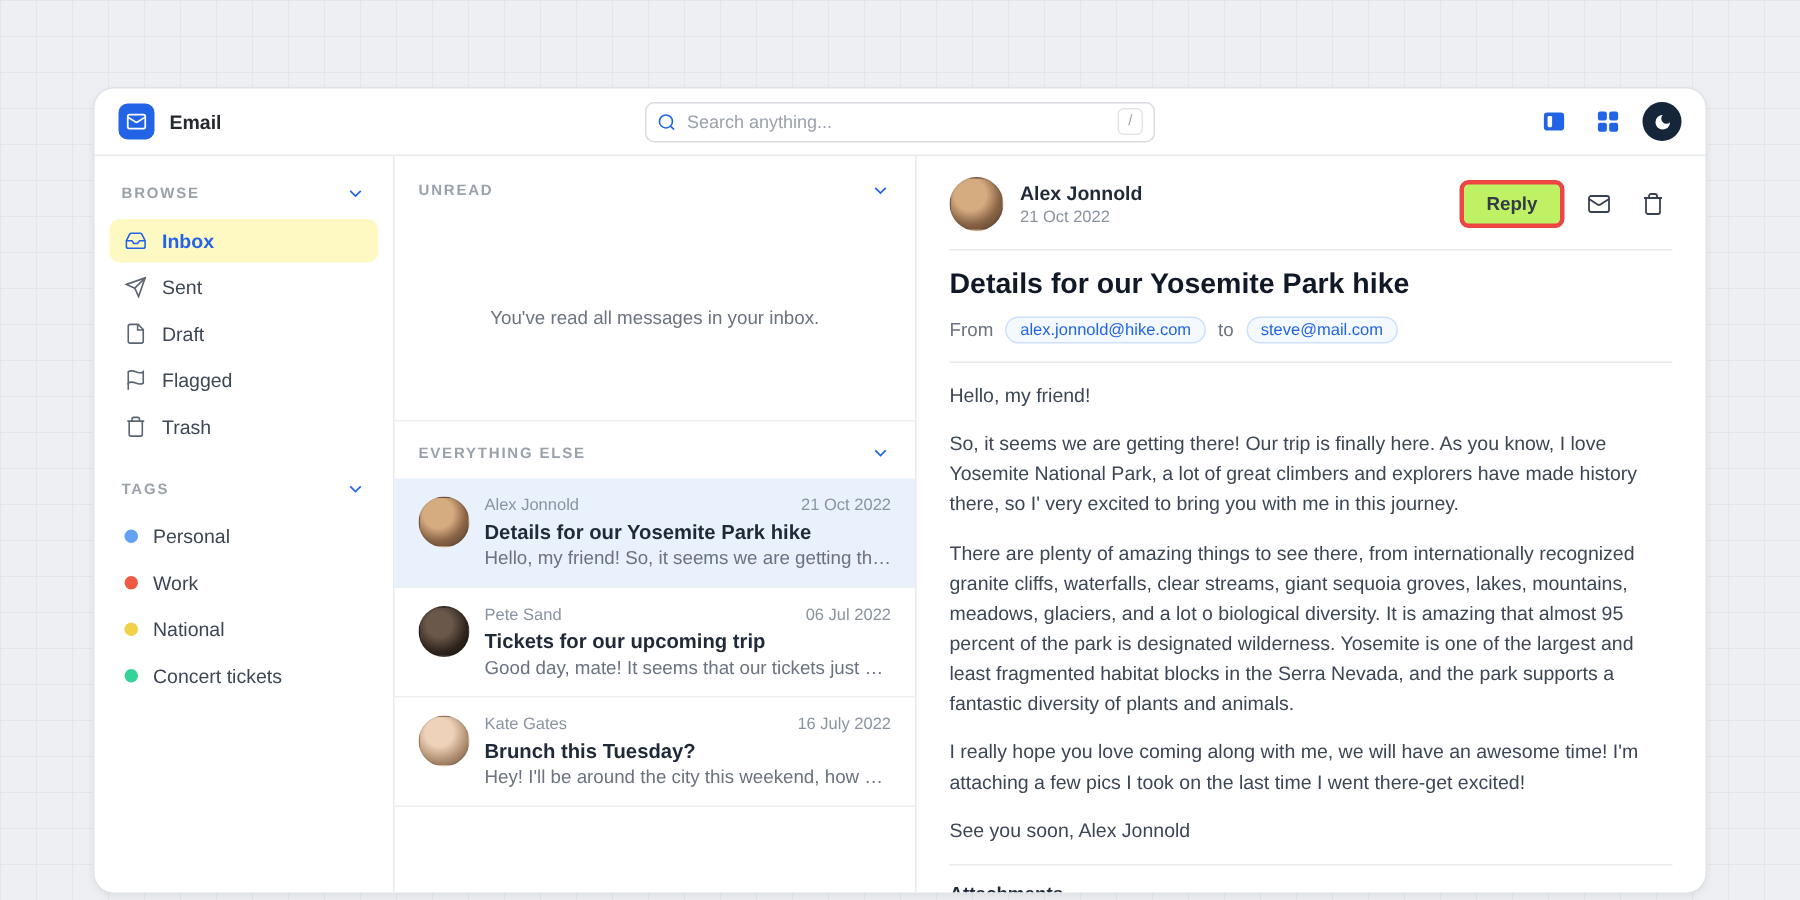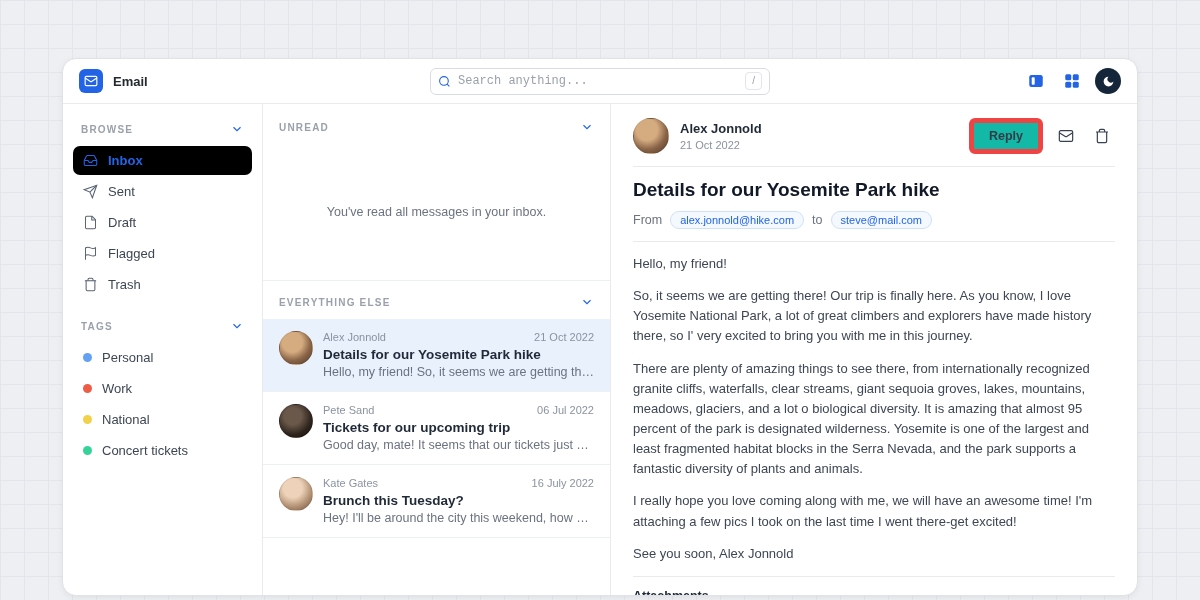--- a/index.html
+++ b/index.html
@@ -23,21 +23,21 @@
     display:flex; align-items:center; padding:0 16px; position:relative; }
   .logo { width:24px; height:24px; border-radius:6px; background:#2264e5;
     display:grid; place-items:center; }
   .logo svg { width:14px; height:14px; stroke:#fff; fill:none; stroke-width:2; }
   .app-title { margin-left:10px; font-size:13px; font-weight:bold; color:#24292f; }
   .searchbox { position:absolute; left:50%; transform:translateX(-50%);
     width:340px; height:27px; border:1px solid #d8dce2; border-radius:6px;
     display:flex; align-items:center; gap:7px; padding:0 7px; background:#fff; }
   .searchbox svg { width:13px; height:13px; stroke:#2264e5; fill:none; stroke-width:2; flex:0 0 auto; }
   .searchbox input { flex:1; border:none; outline:none; font-size:12px; color:#be185d;
-    font-family:Liberation Mono, monospace; background:transparent; min-width:0; }
+    font-family:Liberation Sans, sans-serif; background:transparent; min-width:0; }
   .searchbox input::placeholder { color:#9aa1ab; }
   .kbd { border:1px solid #e2e5e9; border-radius:4px; font-size:10px; color:#9aa1ab;
     padding:1px 6px; line-height:14px; }
   .top-actions { margin-left:auto; display:flex; align-items:center; gap:10px; }
   .icon-btn { width:26px; height:26px; border:none; background:transparent; border-radius:7px;
     display:grid; place-items:center; cursor:pointer; padding:0; }
   .icon-btn svg { width:18px; height:18px; }
   .icon-btn.dark { background:#15253a; border-radius:50%; }
   .icon-btn.dark svg { width:13px; height:13px; fill:#fff; stroke:none; }
   
@@ -46,21 +46,21 @@
   .sidebar { width:200px; flex:0 0 200px; border-right:1px solid #e8eaee; padding:12px 10px; }
   .section-head { display:flex; align-items:center; justify-content:space-between;
     padding:6px 8px; cursor:pointer; }
   .section-head .sh-label { font-size:10px; font-weight:bold; letter-spacing:1.2px;
     color:#9aa1ab; text-transform:uppercase; }
   .chev { width:14px; height:14px; stroke:#2264e5; fill:none; stroke-width:2; }
   .nav-group { margin:4px 0 14px; display:flex; flex-direction:column; gap:2px; }
   .nav-item { display:flex; align-items:center; gap:10px; padding:7px 10px;
     border-radius:7px; font-size:13px; color:#3d4654; cursor:pointer; }
   .nav-item svg { width:15px; height:15px; stroke:#5b6472; fill:none; stroke-width:1.7; flex:0 0 auto; }
-  .nav-item.active { background:#000000; color:#2264e5; font-weight:bold; }
+  .nav-item.active { background:#fef9c3; color:#2264e5; font-weight:bold; }
   .nav-item.active svg { stroke:#2264e5; }
   .tag-dot { width:9px; height:9px; border-radius:50%; flex:0 0 auto; }
   .tag-dot.c0 { background:#64a1f4; } .tag-dot.c1 { background:#ee5c45; }
   .tag-dot.c2 { background:#f2d14a; } .tag-dot.c3 { background:#36d399; }
   
   .maillist { width:348px; flex:0 0 348px; border-right:1px solid #e8eaee;
     display:flex; flex-direction:column; }
   .list-head { display:flex; align-items:center; justify-content:space-between;
     padding:16px 16px 10px; cursor:pointer; }
   .list-head .sh-label { font-size:10px; font-weight:bold; letter-spacing:1.2px;
@@ -83,21 +83,21 @@
   .ei-subject { font-size:13.5px; font-weight:bold; color:#1f2937; margin:4px 0 3px;
     white-space:nowrap; overflow:hidden; text-overflow:ellipsis; }
   .ei-preview { font-size:12.5px; color:#6b7280; white-space:nowrap; overflow:hidden;
     text-overflow:ellipsis; }
   
   .reader { flex:1; padding:14px 22px 0; overflow:hidden; }
   .r-head { display:flex; align-items:center; gap:11px; }
   .r-name { font-size:13px; font-weight:bold; color:#1f2937; }
   .r-date { font-size:11px; color:#8a93a0; margin-top:3px; }
   .r-actions { margin-left:auto; display:flex; align-items:center; gap:10px; }
-  .reply-btn { border:5px solid #ef4444; background:#14b8a6; border-radius:6px;
+  .reply-btn { border:3px solid #ef4444; background:#bef264; border-radius:6px;
     font-size:12.5px; font-weight:bold; color:#343b46; padding:6px 15px; cursor:pointer;
     font-family:"Liberation Sans", sans-serif; }
   .r-actions .icon-btn svg { width:16px; height:16px; stroke:#374151; fill:none; stroke-width:1.8; }
   hr.div { border:none; border-top:1px solid #e8eaee; margin:12px 0; }
   .r-subject { font-size:19px; font-weight:bold; color:#111827; margin:2px 0 10px; }
   .r-fromrow { display:flex; align-items:center; gap:8px; font-size:12.5px; color:#6b7280; }
   .pill { border:1px solid #cfe0fb; background:#f4f9ff; color:#2264e5; border-radius:10px;
     padding:2px 9px; font-size:11px; cursor:pointer; }
   .r-body p { font-size:13px; line-height:1.55; color:#3d4654; margin-bottom:12px; }
   .attach-label { font-size:12.5px; font-weight:bold; color:#1f2937; margin-bottom:9px; }

